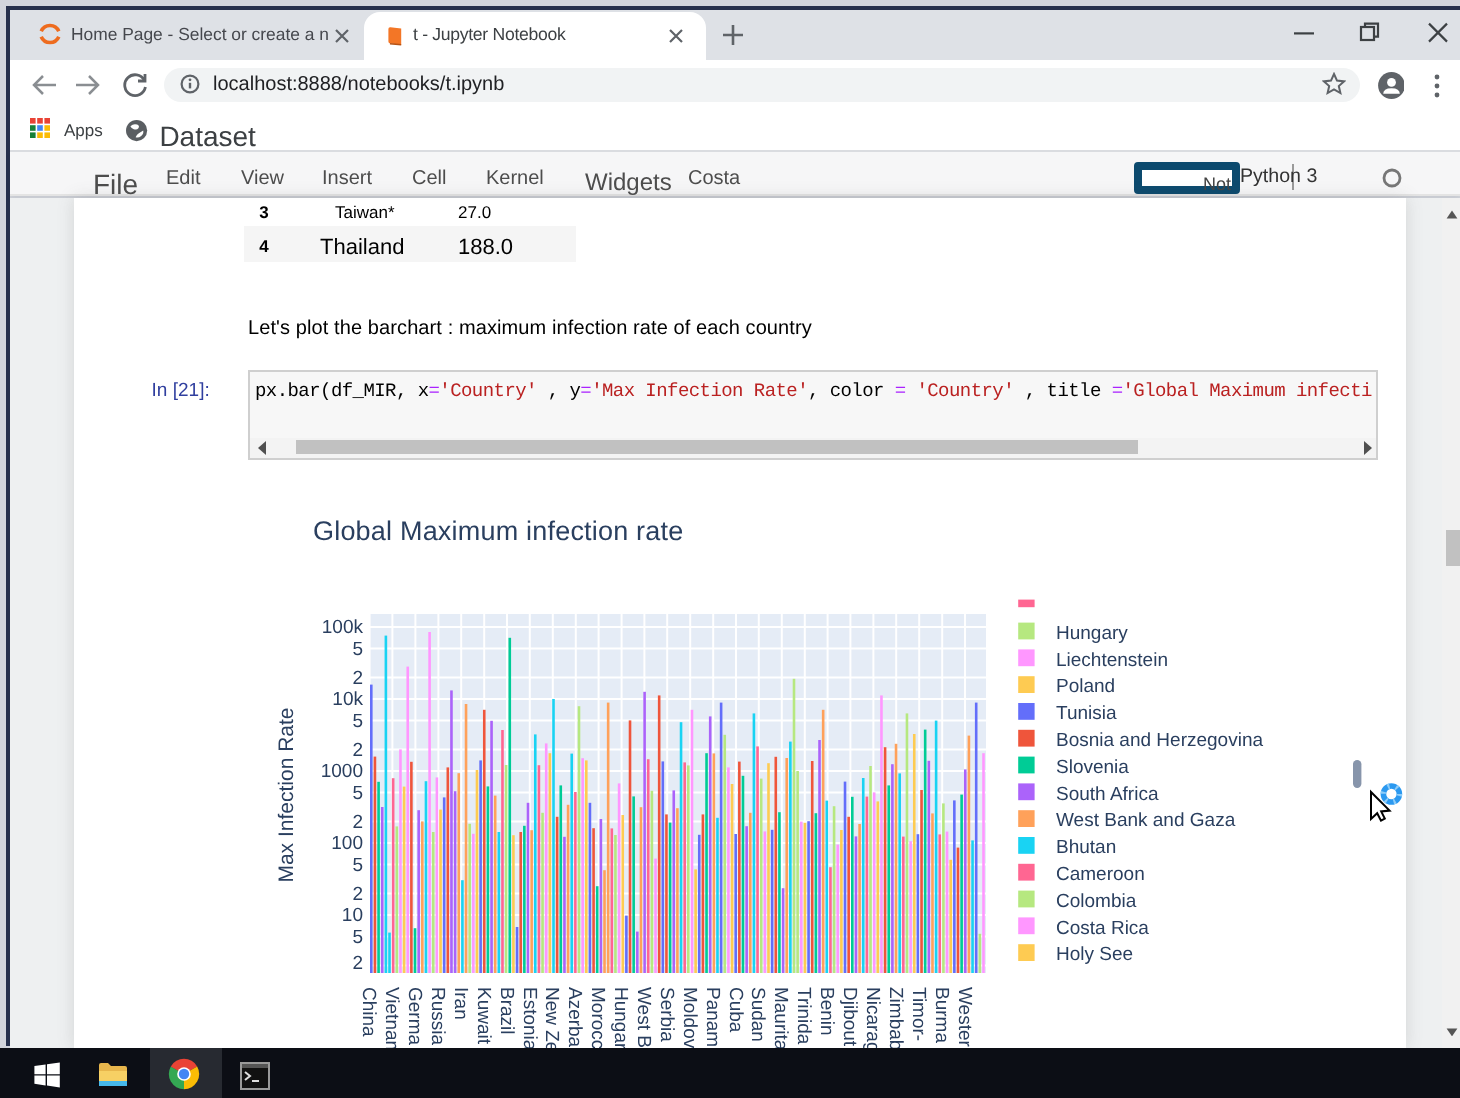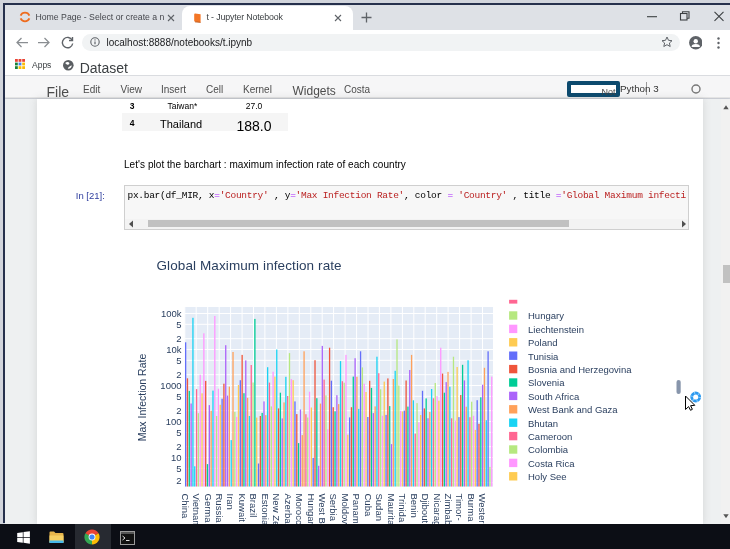--- a/index.html
+++ b/index.html
@@ -110,24 +110,24 @@
 <svg class="abs" style="left:691px;top:84px" width="10" height="10" viewBox="0 0 10 10">
     <circle cx="5" cy="5" r="4" fill="none" stroke="#777" stroke-width="1.4"></circle>
   </svg>
 
 <div class="abs" style="left:5px;top:98.5px;width:725px;height:425px;background:#eef0f1"></div>
 <div class="abs" style="left:37px;top:98.5px;width:665.5px;height:425px;background:#fff;box-shadow:0 0 8px rgba(87,87,87,0.18)"></div>
 
 <div class="abs" style="left:121.7px;top:113.2px;width:166.6px;height:17.6px;background:#f5f5f5"></div>
 <div class="abs" style="left:127px;top:101px;width:10px;font-size:8.5px;font-weight:bold;color:#000;text-align:center">3</div>
 <div class="abs" style="left:167.5px;top:101px;font-size:8.5px;color:#000">Taiwan*</div>
-<div class="abs" style="left:229px;top:101px;width:50px;font-size:8.5px;color:#000;text-align:center">27.0</div>
+<div class="abs" style="left:229px;top:101px;width:50px;font-size:8.5px;color:#000;text-align:left">27.0</div>
 <div class="abs" style="left:127px;top:117.8px;width:10px;font-size:8.5px;font-weight:bold;color:#000;text-align:center">4</div>
 <div class="abs" style="left:160px;top:117.8px;font-size:11px;color:#000">Thailand</div>
-<div class="abs" style="left:229px;top:117.8px;width:50px;font-size:14px;color:#000;text-align:center">188.0</div>
+<div class="abs" style="left:229px;top:117.8px;width:50px;font-size:11px;color:#000;text-align:left">188.0</div>
 
 <div class="abs" style="left:124px;top:158.5px;font-size:10px;font-weight:normal;color:#000;letter-spacing:0.05px">Let's plot the barchart : maximum infection rate of each country</div>
 
 <div class="abs" style="left:75.8px;top:190px;font-family:Liberation Sans, sans-serif;font-size:9.5px;color:#303F9F">In [21]:</div>
 <div class="abs" style="left:124px;top:185px;width:565px;height:44.5px;background:#f7f7f7;border:1px solid #cfcfcf"></div>
 <div class="abs" style="left:127.5px;top:190px;width:558px;height:12px;overflow:hidden;font-family:'Liberation Mono',monospace;font-size:9.5px;letter-spacing:-0.28px;color:#000;white-space:nowrap">px.bar(df_MIR, x<span style="color:#AA22FF">=</span><span style="color:#BA2121">'Country'</span> , y<span style="color:#AA22FF">=</span><span style="color:#BA2121">'Max Infection Rate'</span>, color <span style="color:#AA22FF">=</span> <span style="color:#BA2121">'Country'</span> , title <span style="color:#AA22FF">=</span><span style="color:#BA2121">'Global Maximum infection rate'</span>)</div>
 
 <div class="abs" style="left:125px;top:218.5px;width:563px;height:10.5px;background:#f3f3f3"></div>
 <div class="abs" style="left:147.5px;top:219.8px;width:421px;height:7px;background:#c1c1c1"></div>
 <svg class="abs" style="left:128px;top:219.5px" width="6" height="8" viewBox="0 0 6 8">

